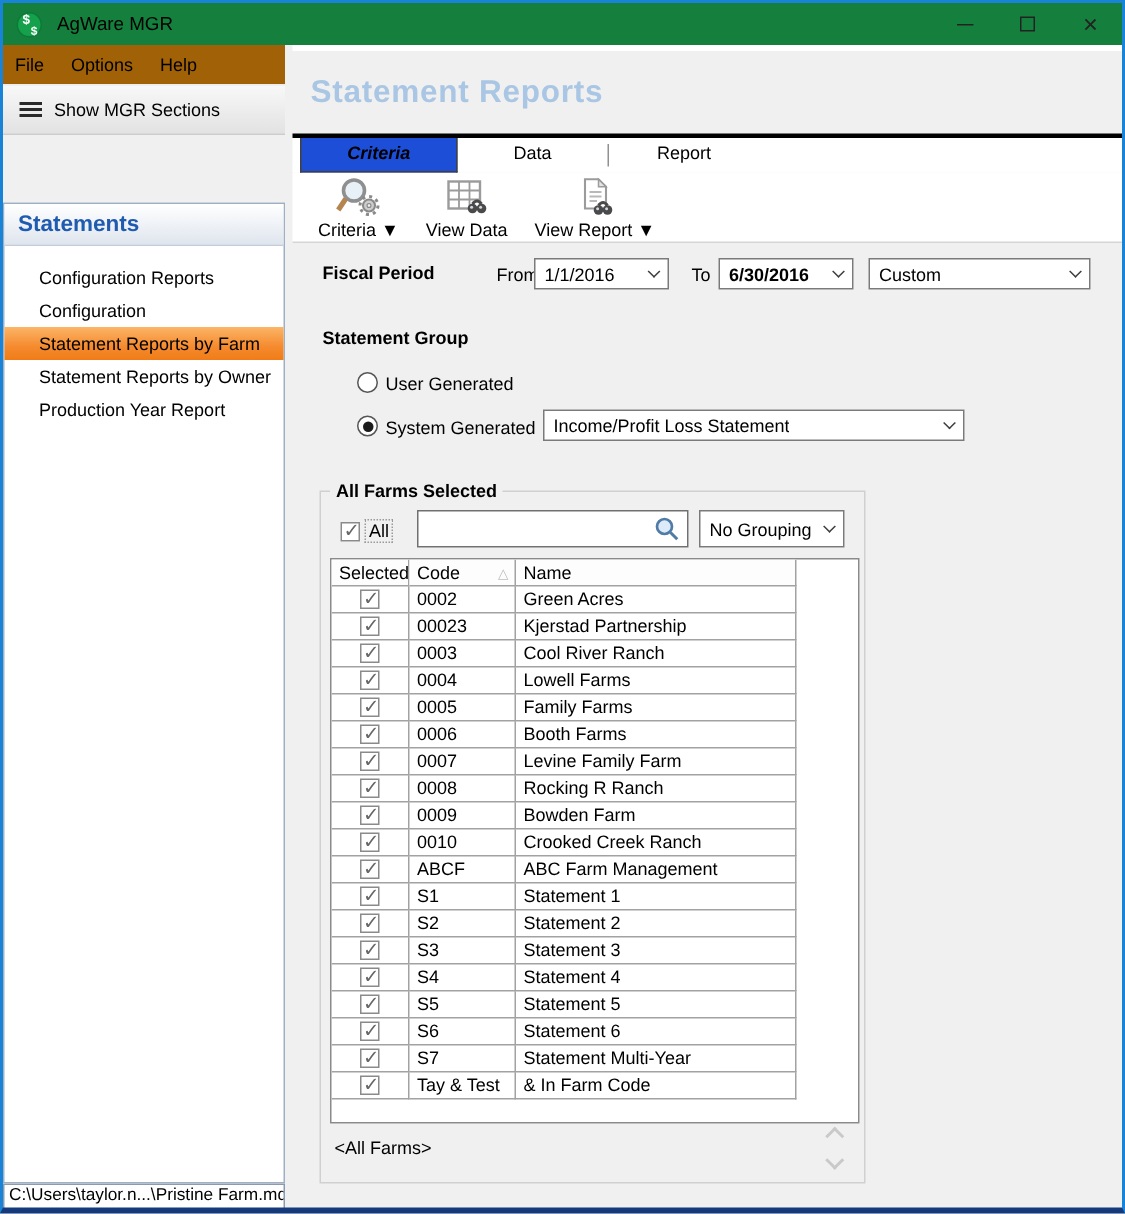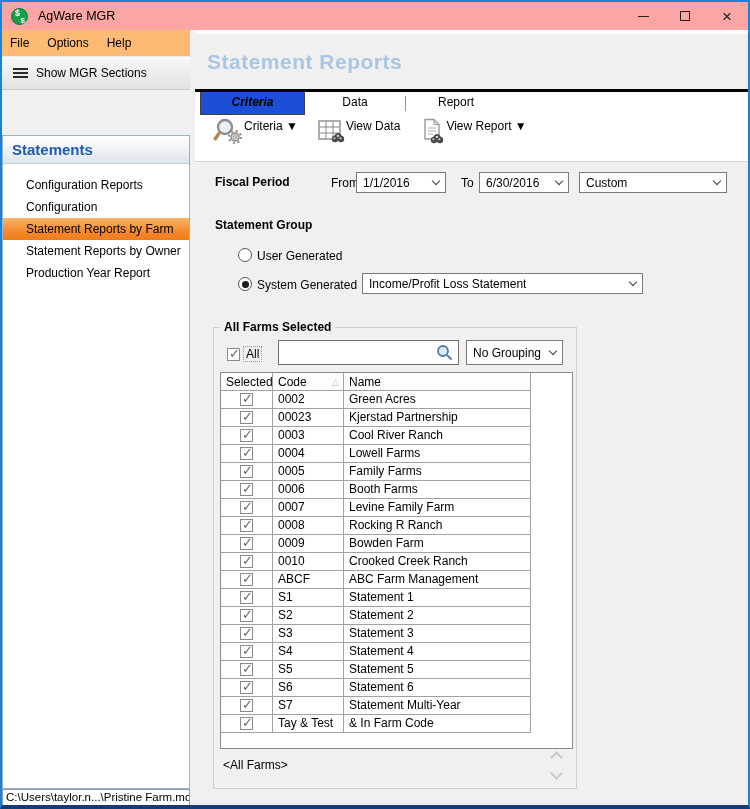--- a/index.html
+++ b/index.html
@@ -5,33 +5,33 @@
   * { box-sizing: border-box; }
   html,body { margin:0; padding:0; }
   body {
     width:750px; height:809px; position:relative; overflow:hidden;
     background:#f0f0f0; color:#000;
     font-family:"Liberation Sans", sans-serif; font-size:12px;
   }
   .window-frame { position:absolute; inset:0; border:2px solid #1883d7; border-bottom:4px solid #143a7c; pointer-events:none; z-index:90; }
 
   
-  .titlebar { position:absolute; left:2px; top:2px; right:2px; height:28px; background:#fca5a5; display:flex; align-items:center; }
+  .titlebar { position:absolute; left:2px; top:2px; right:2px; height:28px; background:#15803d; display:flex; align-items:center; }
   .app-icon { width:17px; height:17px; border-radius:50%; background:#15a04c; border:1px solid #0c7a38; margin-left:9px; position:relative; flex:0 0 auto; }
   .app-icon::before { content:"$"; position:absolute; left:3px; top:-1px; color:#fff; font-size:9px; font-weight:bold; }
   .app-icon::after { content:"$"; position:absolute; right:2px; bottom:-1px; color:#fff; font-size:8px; font-weight:bold; }
   .title-text { margin-left:10px; font-size:12.5px; }
   .win-controls { margin-left:auto; display:flex; height:100%; }
   .win-btn { width:42px; height:100%; display:flex; align-items:center; justify-content:center; }
   .glyph-min { width:11px; height:1px; background:#222; display:block; }
   .glyph-max { width:10px; height:10px; border:1px solid #222; display:block; }
   .glyph-close { font-size:17px; line-height:1; color:#222; }
 
   
-  .menubar { position:absolute; left:2px; top:30px; width:188px; height:26px; background:#fdba74; display:flex; align-items:center; padding-left:8px; }
+  .menubar { position:absolute; left:2px; top:30px; width:188px; height:26px; background:#a16207; display:flex; align-items:center; padding-left:8px; }
   .menu-item { margin-right:18px; }
 
   .sidebar-toggle { position:absolute; left:2px; top:56px; width:188px; height:34px;
     background:linear-gradient(#f8f8f8,#e2e2e2); border-top:1px solid #ececec; border-bottom:1px solid #cccccc;
     display:flex; align-items:center; }
   .hamburger { width:15px; margin-left:11px; display:flex; flex-direction:column; gap:2px; }
   .hamburger i { height:2px; background:#2a2a2a; display:block; }
   .toggle-label { margin-left:8px; }
 
   .section-panel { position:absolute; left:2px; top:90px; width:188px; bottom:20px; background:#fff; border:1px solid #9fb0c4;margin-top:45px; }
@@ -49,21 +49,21 @@
   .page-header { height:59px; border-top:4px solid #fff; background:#f0f0f0; display:flex; align-items:center; padding-left:12px; }
   .page-title { font-size:21px; font-weight:bold; color:#a9c6e4; letter-spacing:.5px; }
   .black-line { height:3px; background:#000; }
   .tabs { height:23px; background:#fff; display:flex; }
   .tab { text-align:center; line-height:21px; }
   .tab.active { margin-left:5px; width:105px; border:1px solid #404040; border-top:none; font-weight:bold; background:#1d4ed8;font-style:italic; }
   .tab.plain { width:100px; }
   .tab-sep { width:1px; height:15px; background:#909090; margin-top:4px; }
 
   .toolbar { height:47px; background:#fff; border-bottom:1px solid #d6d6d6; display:flex; align-items:flex-start; padding-left:8px; }
-  .tool-btn { display:flex; flex-direction:row; align-items:flex-start; padding:3px 9px 0 9px; }
+  .tool-btn { display:flex; flex-direction:column; align-items:center; padding:3px 9px 0 9px; }
   .tool-icon { height:27px; display:flex; align-items:flex-end; }
   .tool-label { font-size:12px; margin-top:1px; white-space:nowrap; }
 
   .content { position:absolute; left:0; right:0; top:132px; bottom:0; background:#f0f0f0; }
 
   .lbl { position:absolute; white-space:nowrap; }
   .bold { font-weight:bold; }
 
   .combo { position:absolute; background:#fff; border:1px solid #7a7a7a; display:flex; align-items:center; padding:0 6px; }
   .combo-value { overflow:hidden; white-space:nowrap; }
@@ -216,21 +216,21 @@
   </div>
 
   <div class="content">
     <span class="lbl bold" style="left:20px; top:13px;">Fiscal Period</span>
     <span class="lbl" style="left:136px; top:14px;">From</span>
     <div class="combo" style="left:161px; top:10px; width:90px; height:21px;">
       <span class="combo-value">1/1/2016</span>
       <span class="cchev"></span>
     </div>
     <span class="lbl" style="left:266px; top:14px;">To</span>
-    <div class="combo" style="left:284px; top:10px; width:90px; height:21px;">
+    <div class="combo" style="left:284px; top:10px; width:90px; height:21px;font-weight:bold;">
       <span class="combo-value">6/30/2016</span>
       <span class="cchev"></span>
     </div>
     <div class="combo" style="left:384px; top:10px; width:148px; height:21px;">
       <span class="combo-value">Custom</span>
       <span class="cchev"></span>
     </div>
 
     <span class="lbl bold" style="left:20px; top:56px;">Statement Group</span>
     <span class="radio" style="left:43px; top:86px;"></span>

